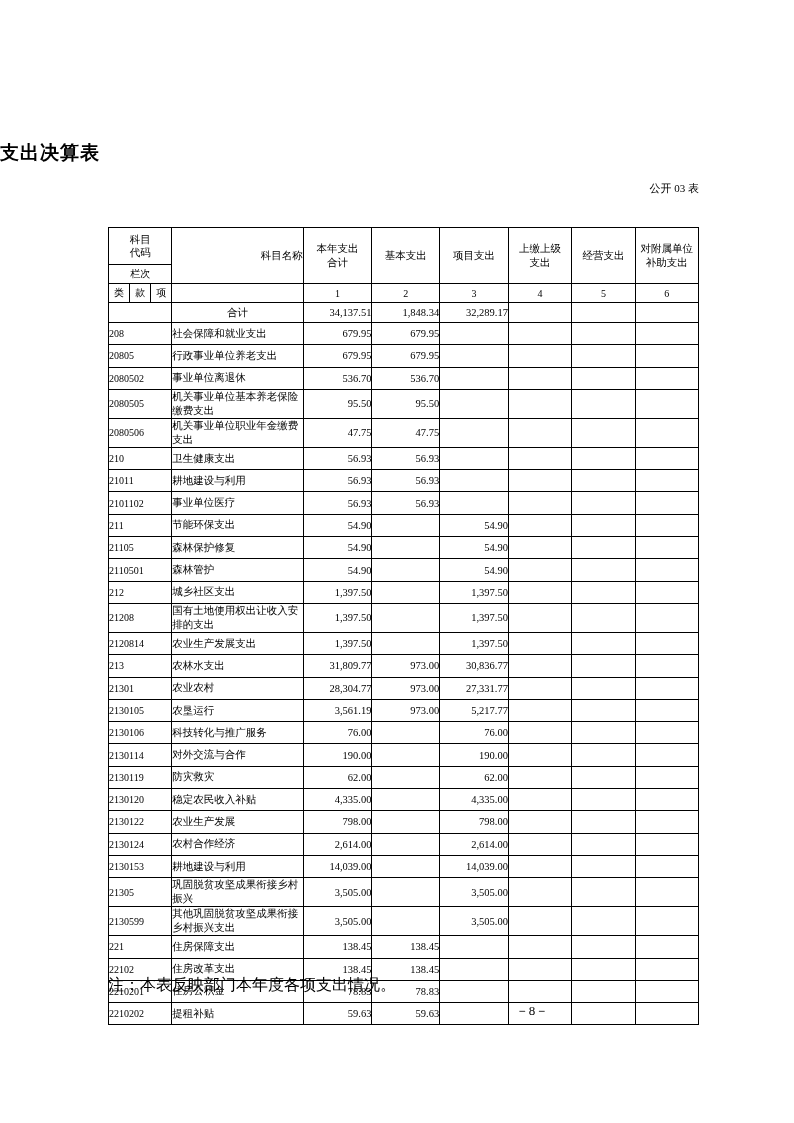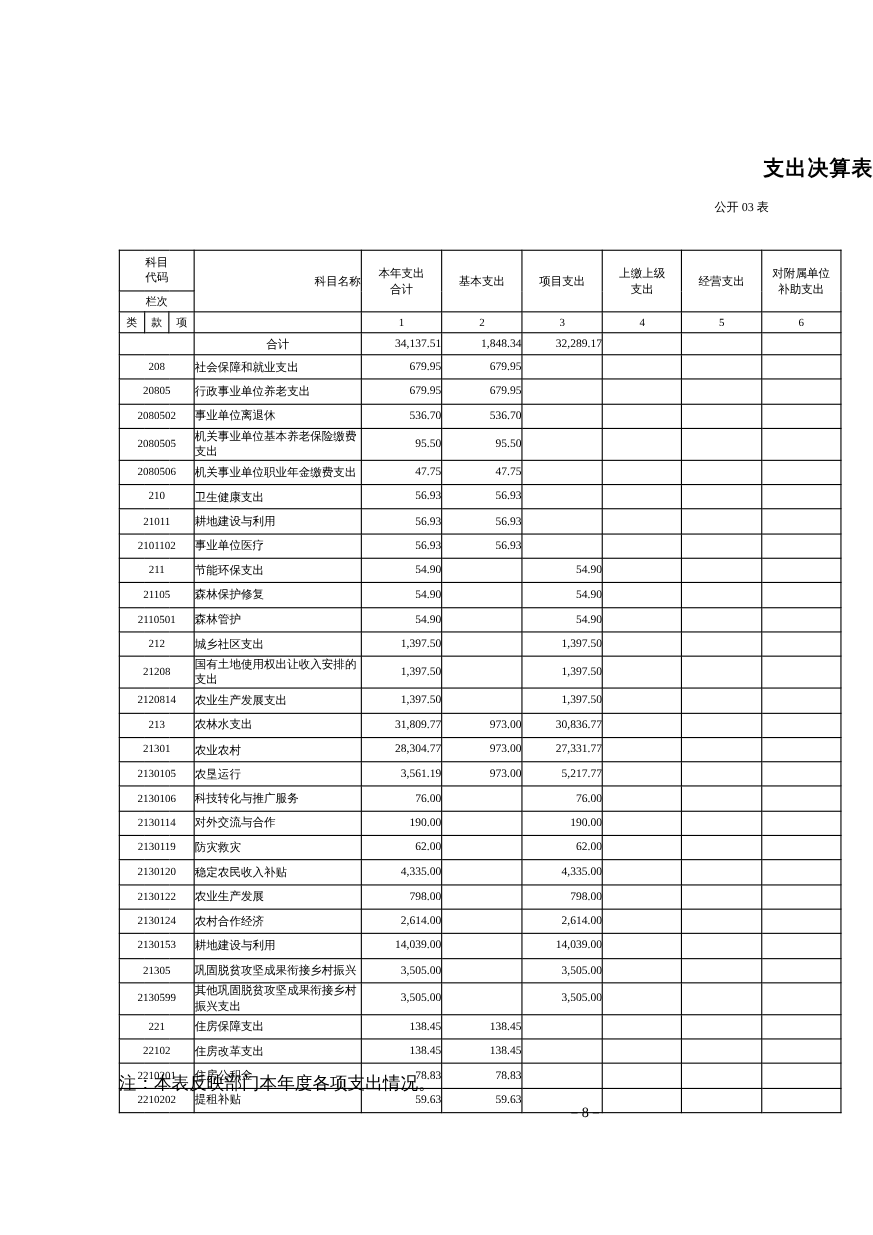--- a/index.html
+++ b/index.html
@@ -18,21 +18,21 @@
     position: relative;
     width: 794px;
     height: 1123px;
     box-sizing: border-box;
   }
   .doc-title {
     position: absolute;
     top: 140px;
     left: 0;
     width: 794px;
-    text-align: right;
+    text-align: left;
     font-size: 19px;
     font-weight: bold;
     letter-spacing: 1px;
     font-family: "Liberation Serif", serif;
   }
   .public-no {
     position: absolute;
     top: 181px;
     right: 95px;
     font-size: 11px;
@@ -44,21 +44,21 @@
     width: 591px;
     font-size: 11px;
     display: flex;
     justify-content: space-between;
   }
   table.budget {
     position: absolute;
     top: 227px;
     left: 108px;
     border-collapse: collapse;
-    width: 657px;
+    width: 591px;
     font-size: 10px;
     font-family: "Liberation Serif", serif;
   }
   table.budget td, table.budget th {
     border: 1px solid #000000;
     padding: 0;
     font-weight: normal;
     vertical-align: middle;
   }
   .h-code {
@@ -94,21 +94,21 @@
     font-size: 10.5px;
   }
   .total-label {
     text-align: center;
   }
   .data-row td {
     height: 21.3px;
   }
   .c-code {
     padding-left: 4px;
-    text-align: center;
+    text-align: left;
     font-size: 10px;
   }
   .c-name {
     padding-left: 5px;
     text-align: left;
     font-size: 10.5px;
   }
   .c-num {
     padding-right: 5px;
     text-align: right;

